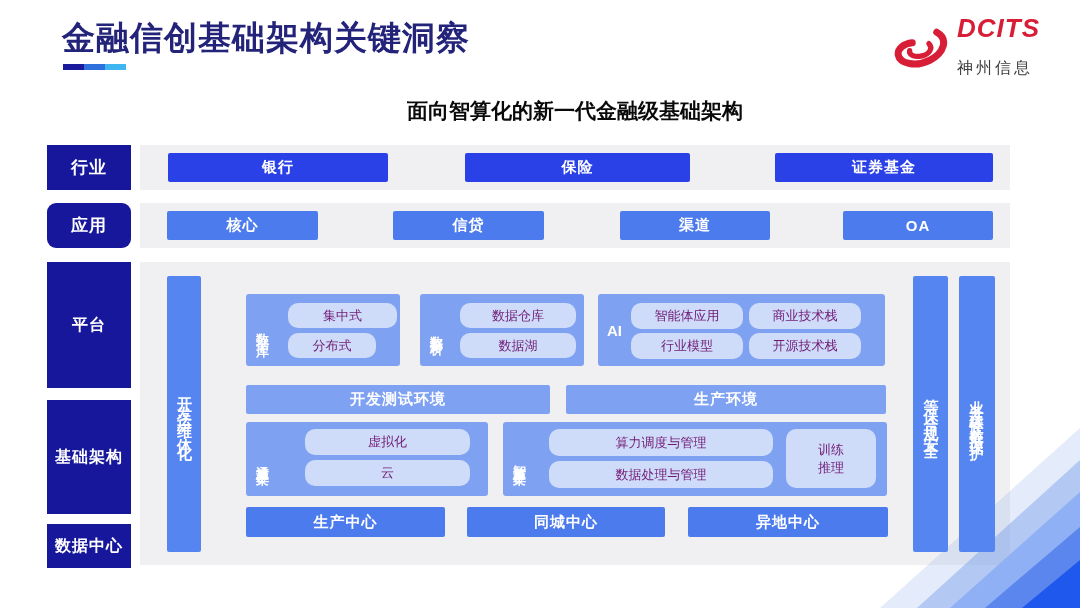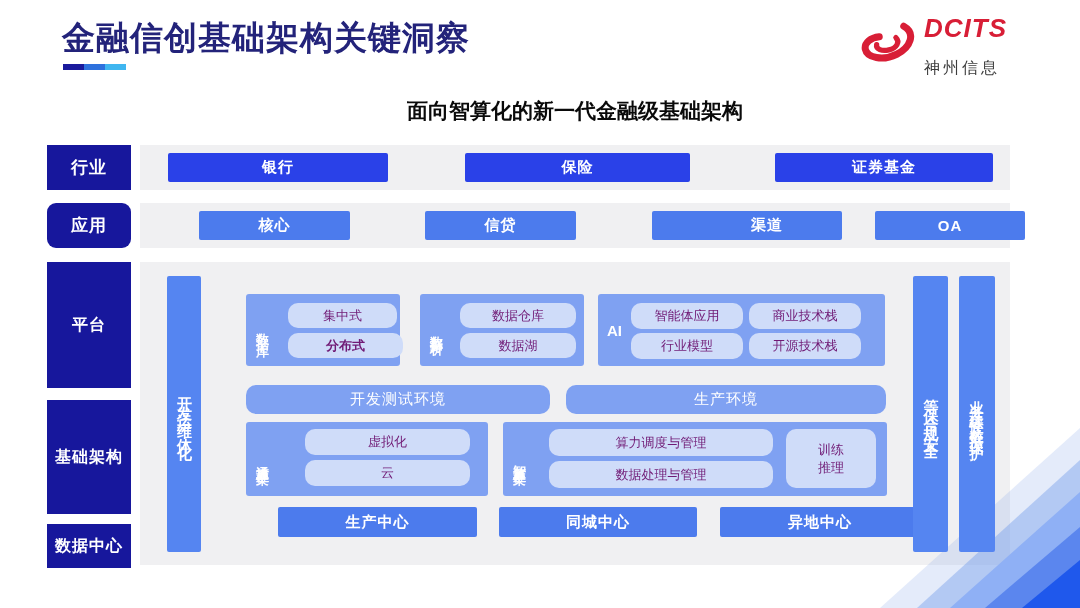--- a/index.html
+++ b/index.html
@@ -9,43 +9,43 @@
     font-family:"Liberation Sans","DejaVu Sans",sans-serif;
   }
   .abs{position:absolute;}
   .z2{z-index:2;}
   
   .page-title{left:62px;top:16px;font-size:33px;font-weight:bold;color:#23237a;letter-spacing:1px;}
   .accent-bar{left:63px;top:64px;display:flex;}
   .accent-bar span{display:inline-block;width:21px;height:6px;}
   .subtitle{left:140px;top:97px;width:870px;text-align:center;font-size:21px;font-weight:bold;color:#0a0a0a;}
   
-  .logo{left:860px;top:14px;display:flex;align-items:flex-start;gap:8px;}
+  .logo{left:893px;top:14px;display:flex;align-items:flex-end;gap:8px;}
   .logo-text{display:flex;flex-direction:column;line-height:1.1;}
   .logo-brand{font-size:26px;font-weight:bold;font-style:italic;color:#d81e36;letter-spacing:1px;}
   .logo-company{font-size:16px;font-weight:500;color:#3c3c3c;letter-spacing:3px;margin-top:16px;}
   
   .navy-box{background:#17179c;color:#ffffff;display:flex;align-items:center;justify-content:center;
     font-weight:bold;font-size:17px;letter-spacing:1px;}
   
   .strip{background:#f0f0f2;}
   
   .btn{display:flex;align-items:center;justify-content:center;color:#fff;font-weight:bold;font-size:15px;border-radius:2px;letter-spacing:1px;}
   .btn-vivid{background:#2a41e8;}
-  .btn-med{background:#4c7bed;margin-left:32px;}
+  .btn-med{background:#4c7bed;}
   
   .vbar{background:#5585f1;color:#fff;font-weight:bold;display:flex;align-items:center;justify-content:center;
     writing-mode:vertical-rl;text-orientation:upright;border-radius:2px;}
   
   .group{background:#7fa1f2;border-radius:3px;}
   .glabel{position:absolute;left:7px;top:50%;transform:translateY(-50%);writing-mode:vertical-rl;text-orientation:upright;
     color:#fff;font-weight:bold;font-size:13px;}
   .inner-box{position:absolute;background:#cfdcf9;color:#701a75;font-size:13px;font-weight:500;
     display:flex;align-items:center;justify-content:center;border-radius:10px;}
-  .env-bar{background:#7fa1f2;color:#fff;font-weight:normal;font-size:15px;display:flex;align-items:center;justify-content:center;border-radius:10px;letter-spacing:1px;}
+  .env-bar{background:#7fa1f2;color:#fff;font-weight:bold;font-size:15px;display:flex;align-items:center;justify-content:center;border-radius:2px;letter-spacing:1px;}
   
   .corner{left:820px;top:380px;width:260px;height:228px;z-index:1;}
   .corner div{position:absolute;inset:0;}
   .tri1{clip-path:polygon(60px 228px,260px 48px,260px 228px);background:rgba(148,176,235,0.25);}
   .tri2{clip-path:polygon(97px 228px,260px 80px,260px 228px);background:rgba(120,160,235,0.45);}
   .tri3{clip-path:polygon(130px 228px,260px 112px,260px 228px);background:#8fb0f5;}
   .tri4{clip-path:polygon(165px 228px,260px 147px,260px 228px);background:#5b86ee;}
   .tri5{clip-path:polygon(202px 228px,260px 180px,260px 228px);background:#1f58ec;}
 </style>
 </head>
@@ -74,21 +74,21 @@
 <div class="abs navy-box z2" style="left:47px;top:145px;width:84px;height:45px;">行业</div>
 <div class="abs strip" style="left:140px;top:145px;width:870px;height:45px;z-index:0;"></div>
 <div class="abs btn btn-vivid z2" style="left:168px;top:153px;width:220px;height:29px;">银行</div>
 <div class="abs btn btn-vivid z2" style="left:465px;top:153px;width:225px;height:29px;">保险</div>
 <div class="abs btn btn-vivid z2" style="left:775px;top:153px;width:218px;height:29px;">证券基金</div>
 
 <div class="abs navy-box z2" style="left:47px;top:203px;width:84px;height:45px;border-radius:9px;">应用</div>
 <div class="abs strip" style="left:140px;top:203px;width:870px;height:45px;z-index:0;"></div>
 <div class="abs btn btn-med z2" style="left:167px;top:211px;width:151px;height:29px;">核心</div>
 <div class="abs btn btn-med z2" style="left:393px;top:211px;width:151px;height:29px;">信贷</div>
-<div class="abs btn btn-med z2" style="left:620px;top:211px;width:150px;height:29px;padding-left:40px;">渠道</div>
+<div class="abs btn btn-med z2" style="left:620px;top:211px;width:150px;height:29px;">渠道</div>
 <div class="abs btn btn-med z2" style="left:843px;top:211px;width:150px;height:29px;">OA</div>
 
 <div class="abs navy-box z2" style="left:47px;top:262px;width:84px;height:126px;font-size:16px;">平台</div>
 <div class="abs navy-box z2" style="left:47px;top:400px;width:84px;height:114px;font-size:16px;">基础架构</div>
 <div class="abs navy-box z2" style="left:47px;top:524px;width:84px;height:44px;font-size:16px;">数据中心</div>
 
 <div class="abs strip" style="left:140px;top:262px;width:870px;height:303px;z-index:0;"></div>
 
 <div class="abs corner">
   <div class="tri1"></div>
@@ -96,21 +96,21 @@
   <div class="tri3"></div>
   <div class="tri4"></div>
   <div class="tri5"></div>
 </div>
 
 <div class="abs vbar z2" style="left:167px;top:276px;width:34px;height:276px;font-size:15px;letter-spacing:8px;">开发运维一体化</div>
 
 <div class="abs group z2" style="left:246px;top:294px;width:154px;height:72px;">
   <div class="glabel" style="letter-spacing:5px;">数据库</div>
   <div class="inner-box" style="left:42px;top:9px;width:109px;height:25px;">集中式</div>
-  <div class="inner-box" style="left:42px;top:39px;width:115px;height:25px;font-weight:bold;">分布式</div>
+  <div class="inner-box" style="left:42px;top:39px;width:88px;height:25px;">分布式</div>
 </div>
 
 <div class="abs group z2" style="left:420px;top:294px;width:164px;height:72px;">
   <div class="glabel" style="letter-spacing:2px;">数据分析</div>
   <div class="inner-box" style="left:40px;top:9px;width:116px;height:25px;">数据仓库</div>
   <div class="inner-box" style="left:40px;top:39px;width:116px;height:25px;">数据湖</div>
 </div>
 
 <div class="abs group z2" style="left:598px;top:294px;width:287px;height:72px;">
   <div style="position:absolute;left:9px;top:50%;transform:translateY(-50%);color:#fff;font-weight:bold;font-size:15px;">AI</div>

